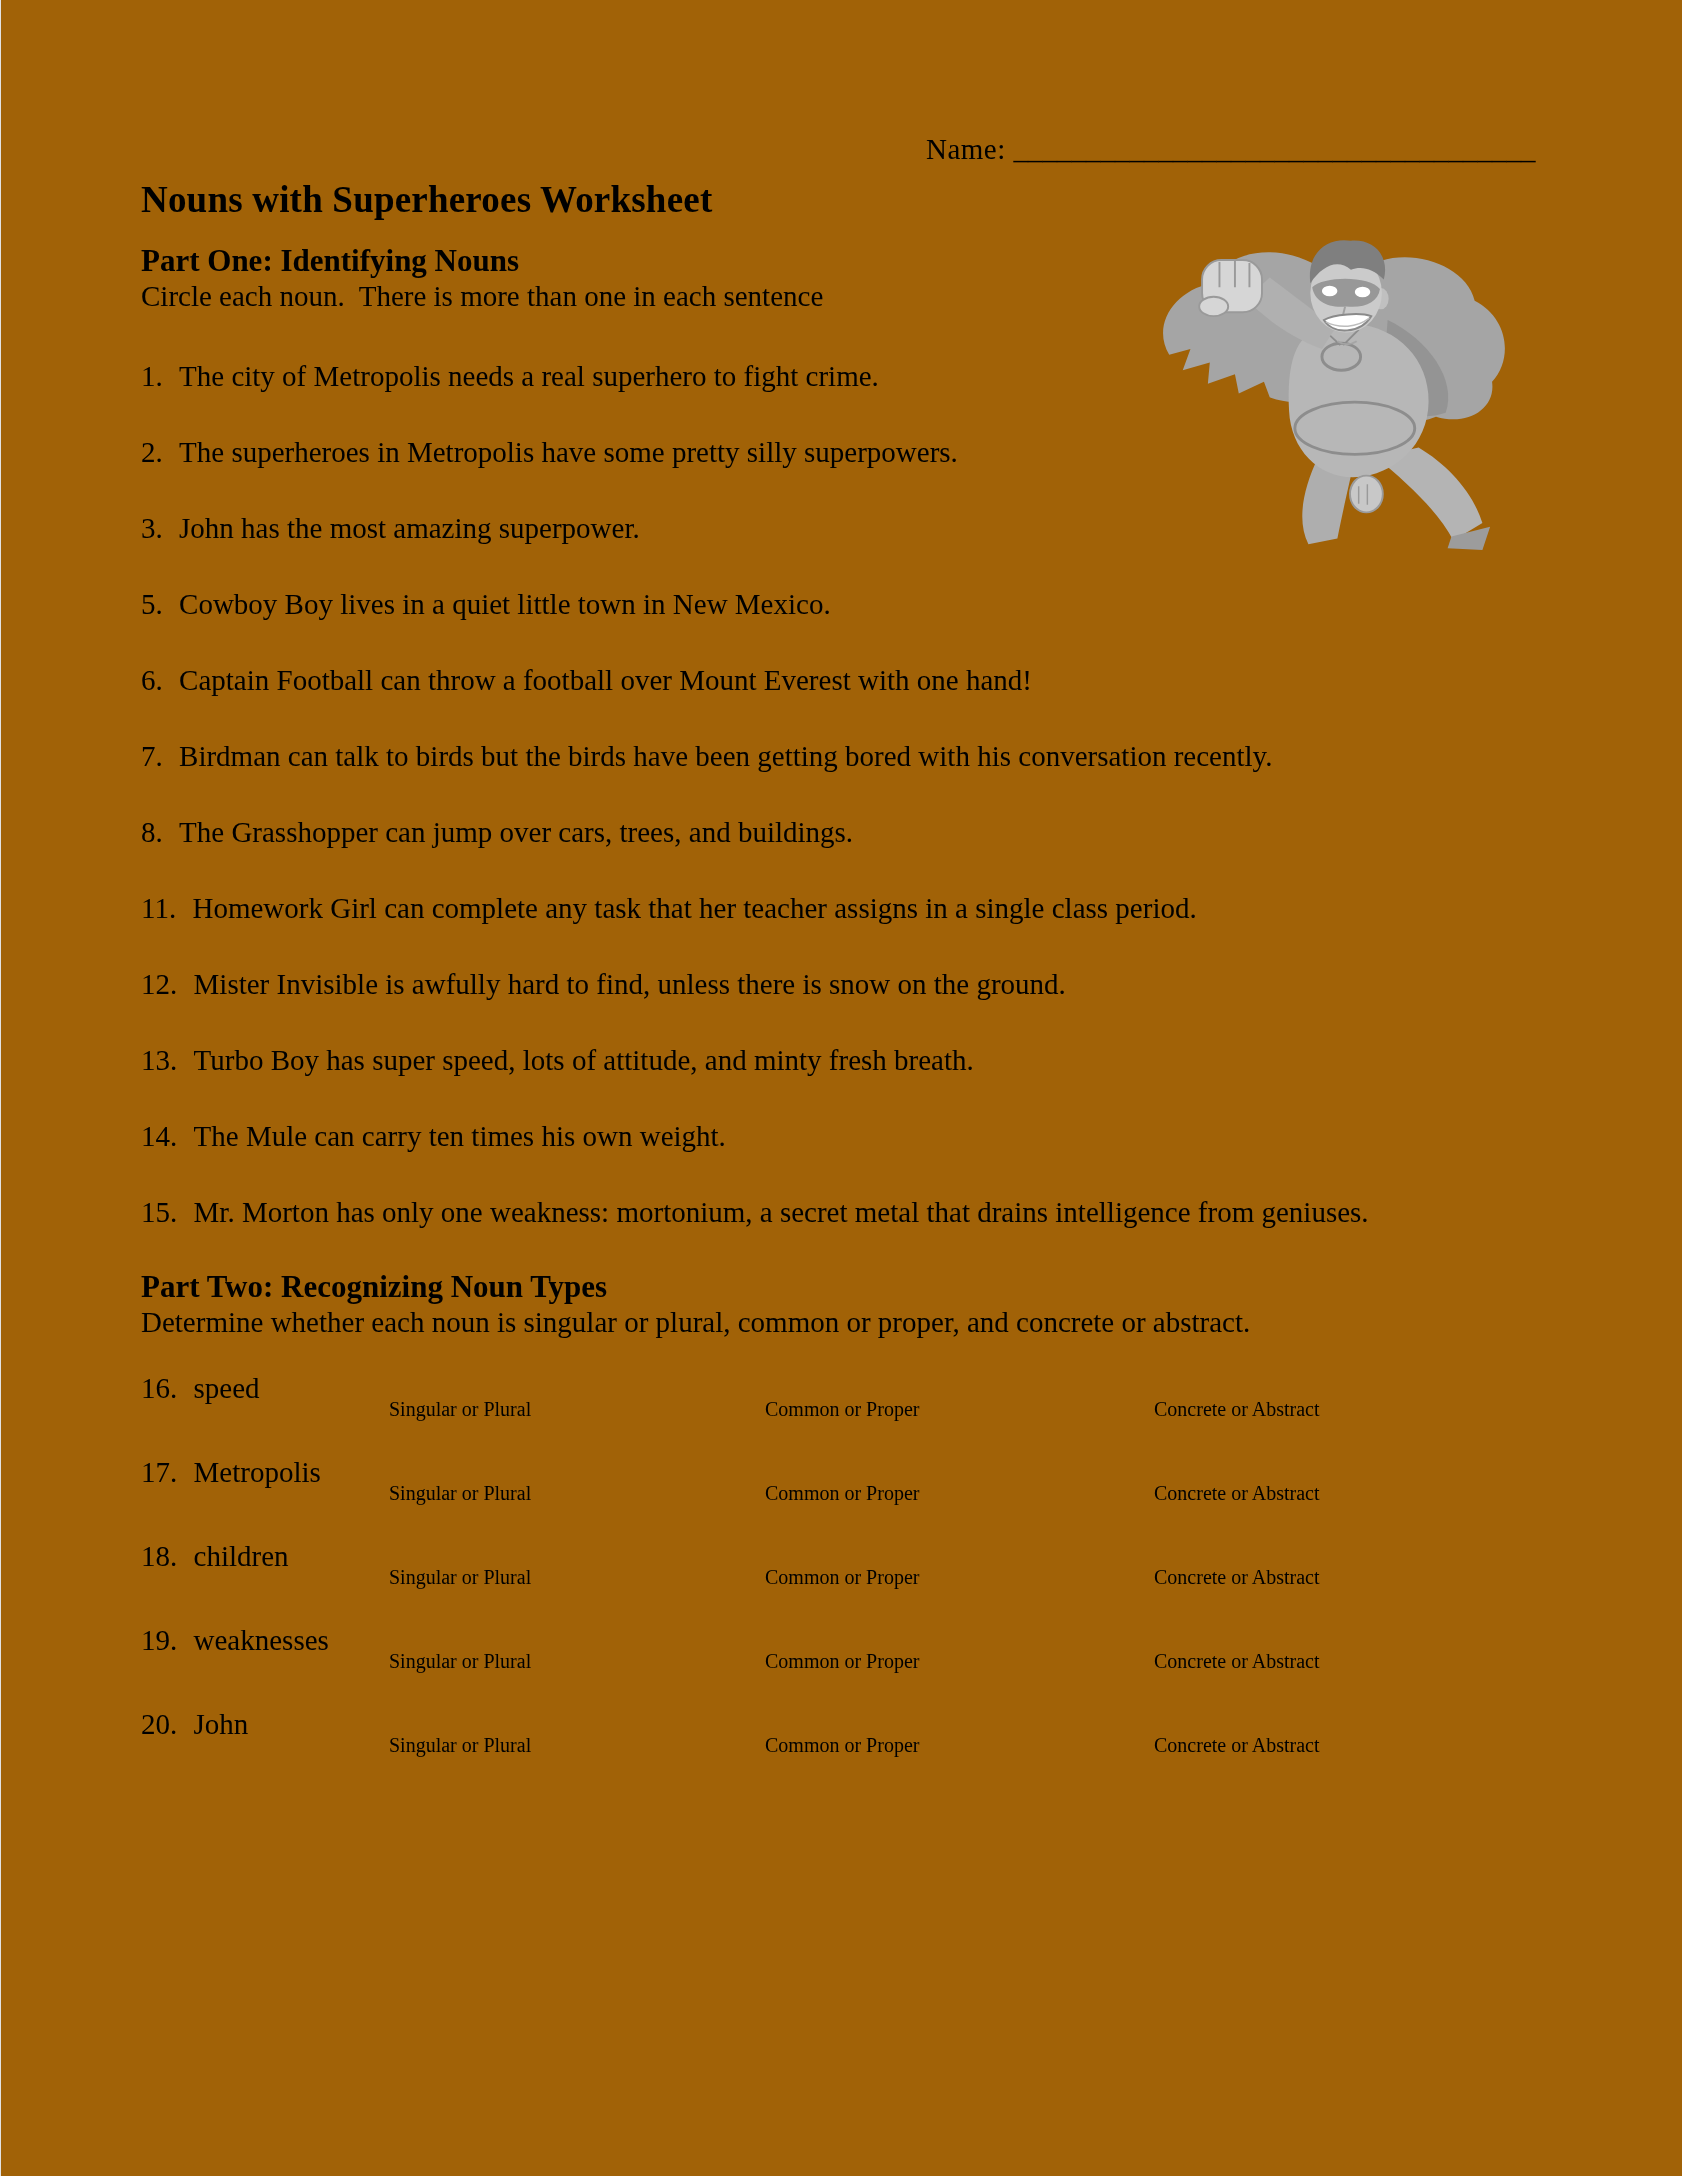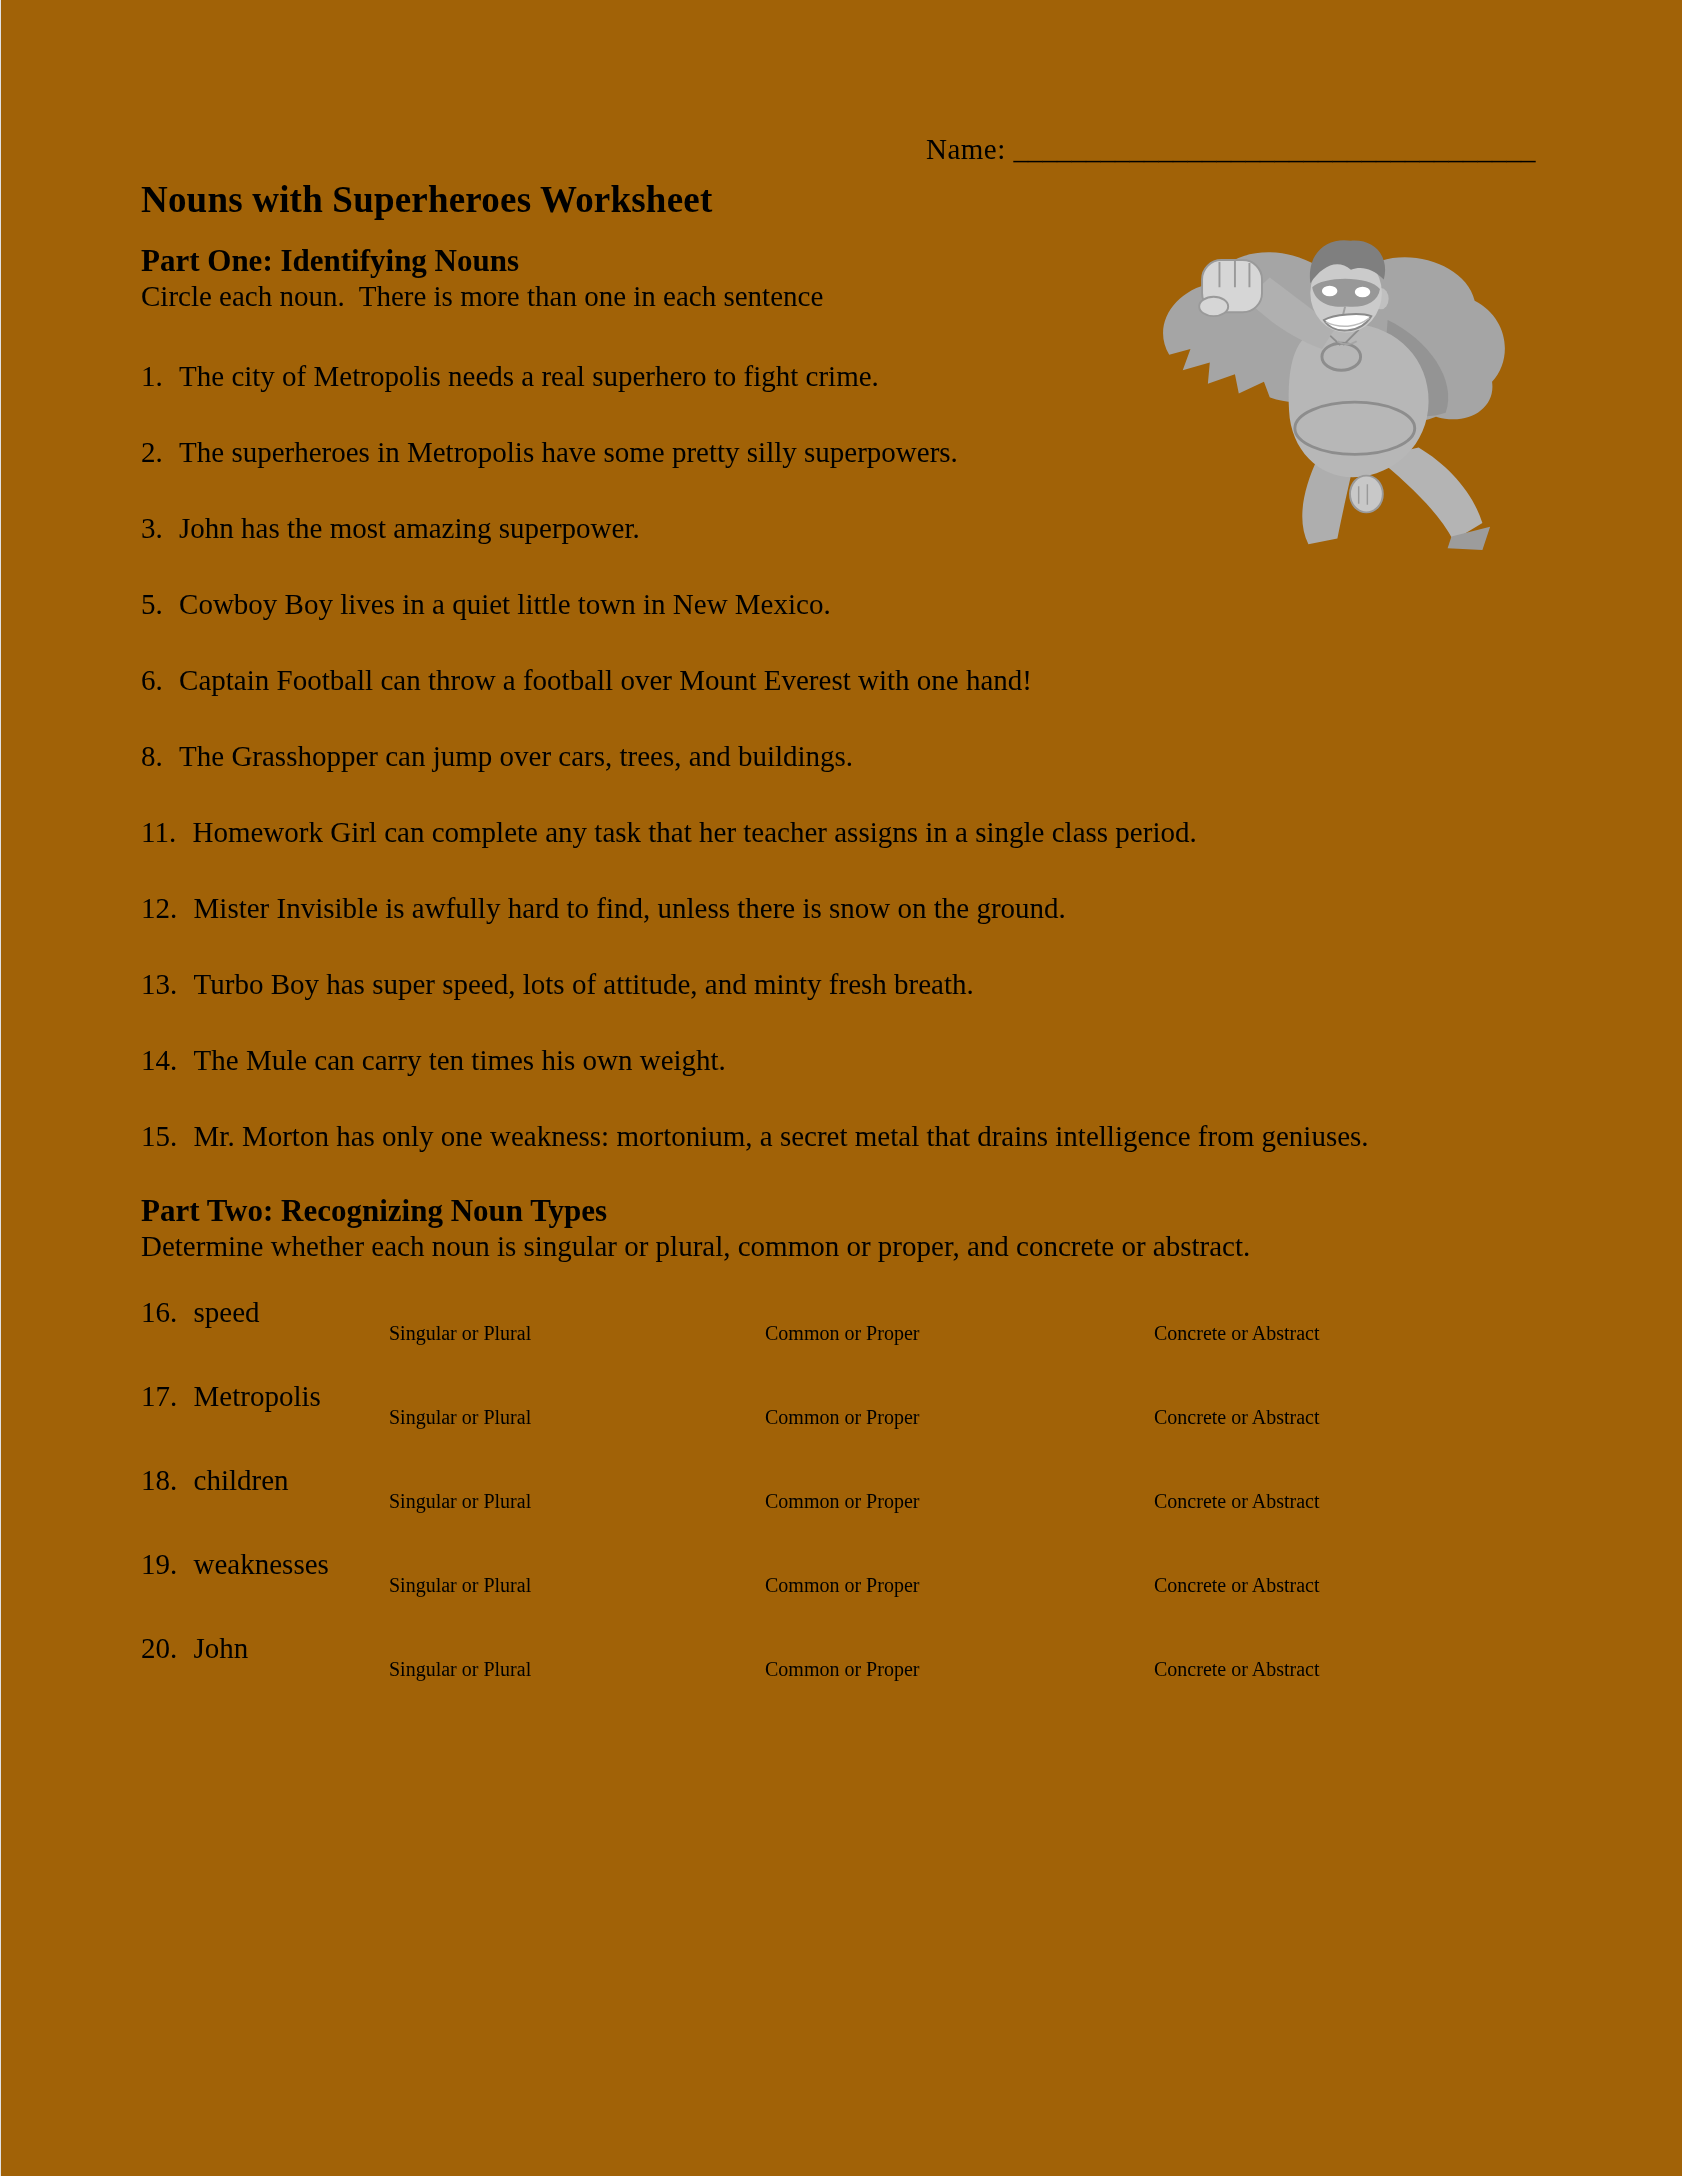--- a/index.html
+++ b/index.html
@@ -146,20 +146,21 @@
 
     <h2 class="part-heading">Part One: Identifying Nouns</h2>
     <p class="instruction">Circle each noun.  There is more than one in each sentence</p>
 
     <div class="sentences">
         <div class="sentence"><span class="snum">1.</span><span class="stext">The city of Metropolis needs a real superhero to fight crime.</span></div>
         <div class="sentence"><span class="snum">2.</span><span class="stext">The superheroes in Metropolis have some pretty silly superpowers.</span></div>
         <div class="sentence"><span class="snum">3.</span><span class="stext">John has the most amazing superpower.</span></div>
         <div class="sentence"><span class="snum">5.</span><span class="stext">Cowboy Boy lives in a quiet little town in New Mexico.</span></div>
         <div class="sentence"><span class="snum">6.</span><span class="stext">Captain Football can throw a football over Mount Everest with one hand!</span></div>
+        <div class="sentence"><span class="snum">7.</span><span class="stext">Birdman can talk to birds but the birds have been getting bored with his conversation recently.</span></div>
         <div class="sentence"><span class="snum">8.</span><span class="stext">The Grasshopper can jump over cars, trees, and buildings.</span></div>
         <div class="sentence"><span class="snum">11.</span><span class="stext">Homework Girl can complete any task that her teacher assigns in a single class period.</span></div>
         <div class="sentence"><span class="snum">12.</span><span class="stext">Mister Invisible is awfully hard to find, unless there is snow on the ground.</span></div>
         <div class="sentence"><span class="snum">13.</span><span class="stext">Turbo Boy has super speed, lots of attitude, and minty fresh breath.</span></div>
         <div class="sentence"><span class="snum">14.</span><span class="stext">The Mule can carry ten times his own weight.</span></div>
         <div class="sentence"><span class="snum">15.</span><span class="stext">Mr. Morton has only one weakness: mortonium, a secret metal that drains intelligence from geniuses.</span></div>
       </div>
 
     <h2 class="part-heading part-two-heading">Part Two: Recognizing Noun Types</h2>
     <p class="instruction">Determine whether each noun is singular or plural, common or proper, and concrete or abstract.</p>

